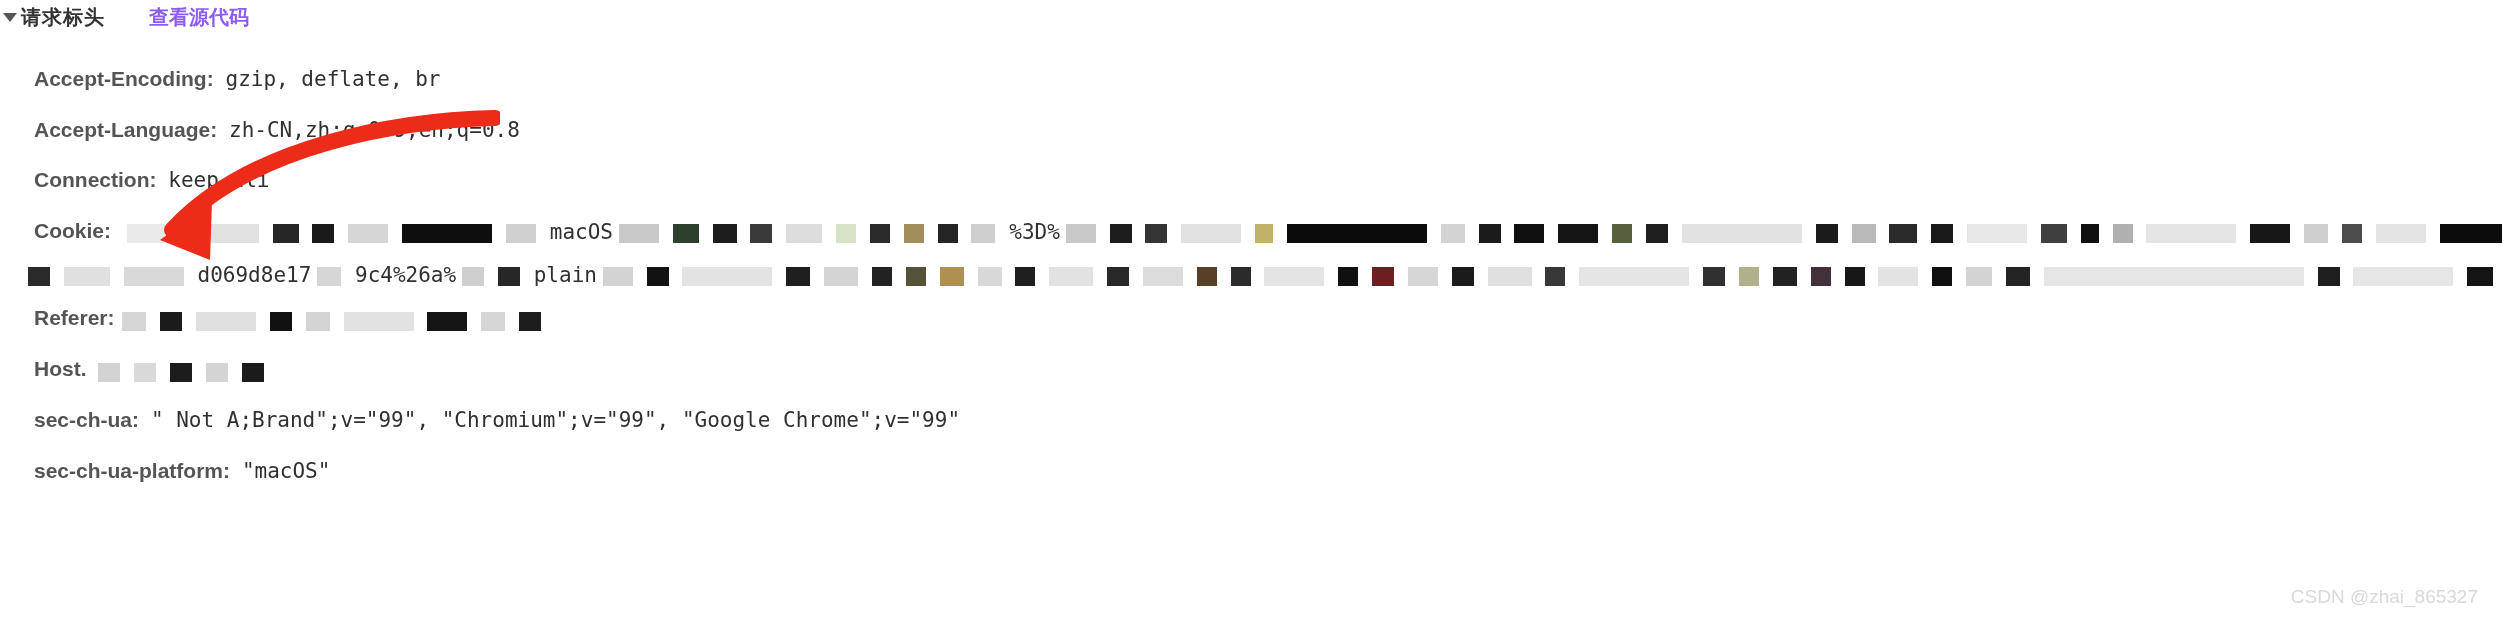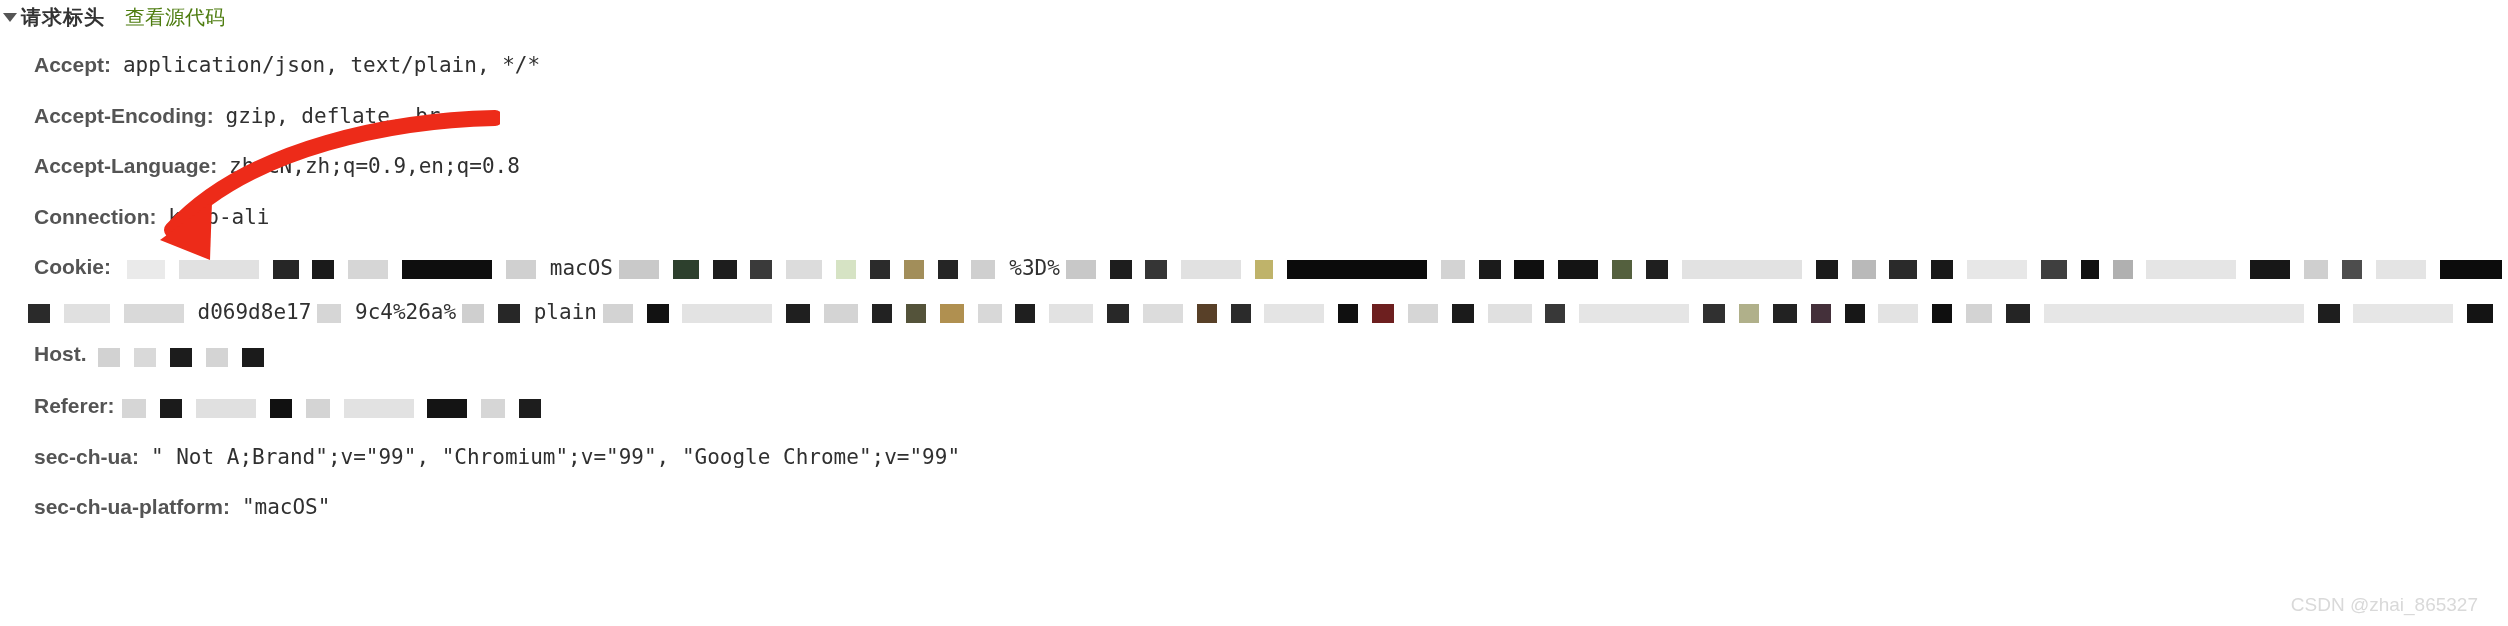--- a/index.html
+++ b/index.html
@@ -10,40 +10,40 @@
       color: #303030;
       padding: 4px 0 0 0;
       position: relative;
       width: 2508px;
       height: 626px;
       overflow: hidden;
     }
     .section-header {
       display: flex;
       align-items: center;
-      gap: 20px;
+      gap: 44px;
       padding-left: 3px;
-      margin-bottom: 18px;
+      margin-bottom: 32px;
     }
     .triangle {
       width: 0; height: 0;
       border-left: 7px solid transparent;
       border-right: 7px solid transparent;
       border-top: 9px solid #555;
       margin-right: 4px;
       display: inline-block;
     }
     .section-title {
       font-weight: 700;
       color: #333;
       letter-spacing: 1px;
     }
     .view-source {
-      color: #4d7c0f;
-      font-weight: 400;
+      color: #8b5cf6;
+      font-weight: 700;
     }
     .rows { padding-left: 34px; }
     .row {
       line-height: 1.5;
       margin-bottom: 18px;
       font-size: 21px;
       white-space: nowrap;
       overflow: hidden;
     }
     .hname {
@@ -72,42 +72,38 @@
       left: 160px;
       top: 110px;
       width: 340px;
       height: 180px;
       pointer-events: none;
     }
 
     .watermark {
       position: absolute;
       right: 30px;
-      bottom: 10px;
+      bottom: 18px;
       color: #d9d9d9;
       font-size: 19px;
     }
   </style>
 </head>
 <body>
 
 <div class="section-header">
   <span style="display:flex;align-items:center;">
     <span class="triangle"></span>
     <span class="section-title">请求标头</span>
   </span>
   <span class="view-source">查看源代码</span>
 </div>
 
 <div class="rows">
 
-  <div class="row">
-    <span class="hname">Accept:</span>
-    <span class="hval">application/json, text/plain, */*</span>
-  </div>
 
   <div class="row">
     <span class="hname">Accept-Encoding:</span>
     <span class="hval">gzip, deflate, br</span>
   </div>
 
   <div class="row">
     <span class="hname">Accept-Language:</span>
     <span class="hval">zh-CN,zh;q=0.9,en;q=0.8</span>
   </div>
@@ -216,46 +212,46 @@
       <span class="chip" style="width:260px;background:#e6e6e6;"></span>
       <span class="chip" style="width:22px;background:#1e1e1e;"></span>
       <span class="chip" style="width:100px;background:#e6e6e6;"></span>
       <span class="chip" style="width:26px;background:#141414;"></span>
       
     </span>
   </div>
 
 
   <div class="row">
-    <span class="hname">Host.</span>
-    <span class="pxrow" style="margin-left:6px;">
-      <span class="chip" style="width:22px;background:#d2d2d2;"></span>
-      <span class="chip" style="width:22px;background:#d9d9d9;"></span>
-      <span class="chip" style="width:22px;background:#1c1c1c;"></span>
-      <span class="chip" style="width:22px;background:#d4d4d4;"></span>
-      <span class="chip" style="width:22px;background:#1b1b1b;"></span>
-    </span>
-  </div>
-
-  <div class="row">
     <span class="hname">Referer:</span>
     <span class="pxrow" style="margin-left:2px;">
       <span class="chip" style="width:24px;background:#d6d6d6;"></span>
       <span class="chip" style="width:22px;background:#1b1b1b;"></span>
       <span class="chip" style="width:60px;background:#e0e0e0;"></span>
       <span class="chip" style="width:22px;background:#111;"></span>
       <span class="chip" style="width:24px;background:#d4d4d4;"></span>
       <span class="chip" style="width:70px;background:#e2e2e2;"></span>
       <span class="chip" style="width:40px;background:#141414;"></span>
       <span class="chip" style="width:24px;background:#d6d6d6;"></span>
       <span class="chip" style="width:22px;background:#1d1d1d;"></span>
     </span>
   </div>
 
   <div class="row">
+    <span class="hname">Host.</span>
+    <span class="pxrow" style="margin-left:6px;">
+      <span class="chip" style="width:22px;background:#d2d2d2;"></span>
+      <span class="chip" style="width:22px;background:#d9d9d9;"></span>
+      <span class="chip" style="width:22px;background:#1c1c1c;"></span>
+      <span class="chip" style="width:22px;background:#d4d4d4;"></span>
+      <span class="chip" style="width:22px;background:#1b1b1b;"></span>
+    </span>
+  </div>
+
+  <div class="row">
     <span class="hname">sec-ch-ua:</span>
     <span class="hval">" Not A;Brand";v="99", "Chromium";v="99", "Google Chrome";v="99"</span>
   </div>
 
 
   <div class="row">
     <span class="hname">sec-ch-ua-platform:</span>
     <span class="hval">"macOS"</span>
   </div>
 

